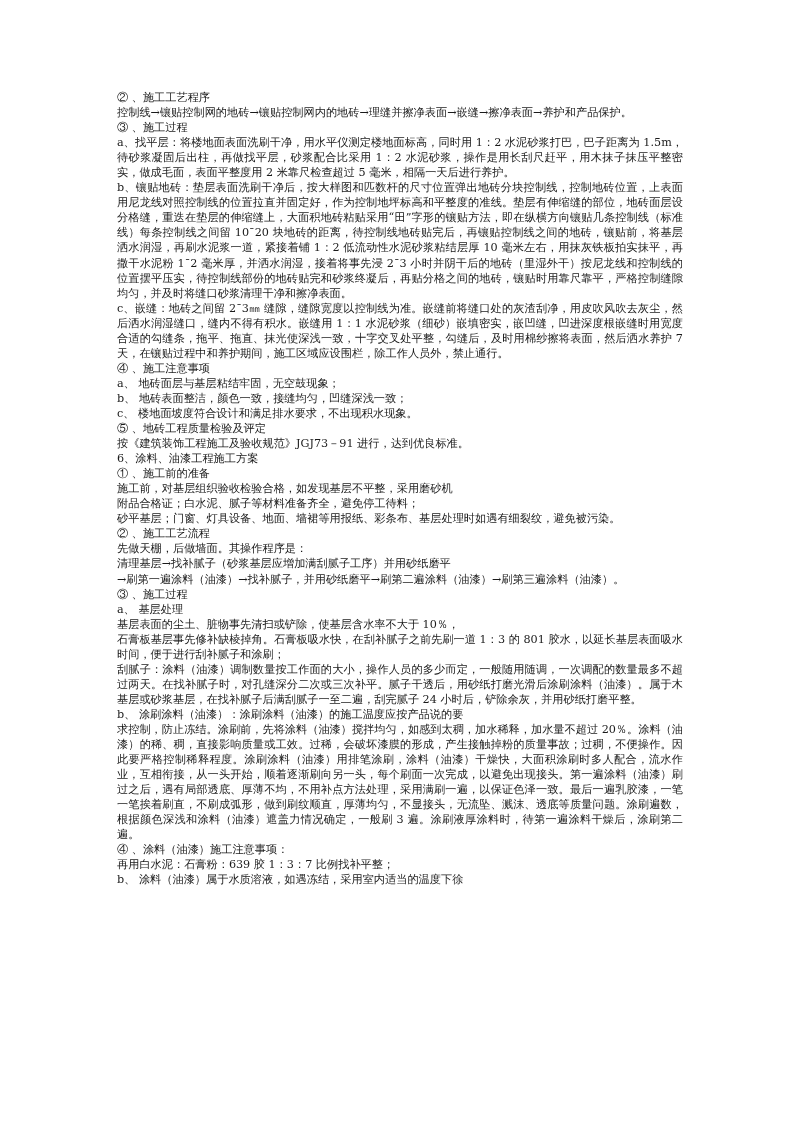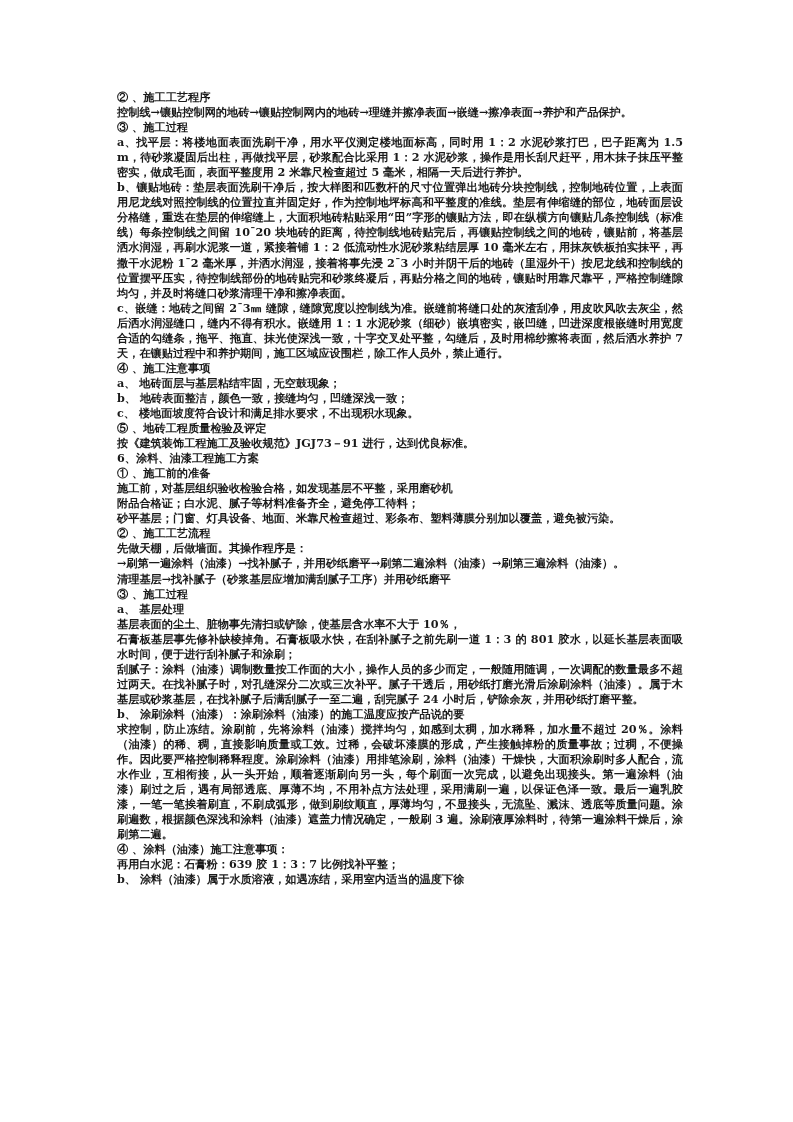--- a/index.html
+++ b/index.html
@@ -17,21 +17,20 @@
     color: #000000;
     -webkit-font-smoothing: none;
   }
   #page {
     position: absolute;
     left: 0;
     top: 0;
     width: 771px;
     height: 1122px;
     background: #ffffff;
-    font-weight: bold;
   }
   #text-body {
     position: absolute;
     left: 117px;
     top: 90px;
     width: 566px;
   }
   
   .para {
     font-size: 11.2px;
@@ -63,25 +62,25 @@
     <div class="para para-nowrap">④ 、施工注意事项</div>
     <div class="para para-nowrap">a、 地砖面层与基层粘结牢固，无空鼓现象；</div>
     <div class="para para-nowrap">b、 地砖表面整洁，颜色一致，接缝均匀，凹缝深浅一致；</div>
     <div class="para para-nowrap">c、 楼地面坡度符合设计和满足排水要求，不出现积水现象。</div>
     <div class="para para-nowrap">⑤ 、地砖工程质量检验及评定</div>
     <div class="para para-nowrap">按《建筑装饰工程施工及验收规范》JGJ73－91 进行，达到优良标准。</div>
     <div class="para para-nowrap">6、涂料、油漆工程施工方案</div>
     <div class="para para-nowrap">① 、施工前的准备</div>
     <div class="para para-nowrap">施工前，对基层组织验收检验合格，如发现基层不平整，采用磨砂机</div>
     <div class="para para-nowrap">附品合格证；白水泥、腻子等材料准备齐全，避免停工待料；</div>
-    <div class="para para-nowrap">砂平基层；门窗、灯具设备、地面、米靠尺检查超过、彩条布、塑料薄膜分别加以覆盖，避免被污染。</div>
+    <div class="para para-nowrap">砂平基层；门窗、灯具设备、地面、墙裙等用报纸、彩条布、基层处理时如遇有细裂纹，避免被污染。</div>
     <div class="para para-nowrap">② 、施工工艺流程</div>
     <div class="para para-nowrap">先做天棚，后做墙面。其操作程序是：</div>
+    <div class="para para-nowrap">清理基层→找补腻子（砂浆基层应增加满刮腻子工序）并用砂纸磨平</div>
     <div class="para para-nowrap">→刷第一遍涂料（油漆）→找补腻子，并用砂纸磨平→刷第二遍涂料（油漆）→刷第三遍涂料（油漆）。</div>
-    <div class="para para-nowrap">清理基层→找补腻子（砂浆基层应增加满刮腻子工序）并用砂纸磨平</div>
     <div class="para para-nowrap">③ 、施工过程</div>
     <div class="para para-nowrap">a、 基层处理</div>
     <div class="para para-nowrap">基层表面的尘土、脏物事先清扫或铲除，使基层含水率不大于 10％，</div>
     <div class="para">石膏板基层事先修补缺棱掉角。石膏板吸水快，在刮补腻子之前先刷一道 1：3 的 801 胶水，以延长基层表面吸水时间，便于进行刮补腻子和涂刷；</div>
     <div class="para">刮腻子：涂料（油漆）调制数量按工作面的大小，操作人员的多少而定，一般随用随调，一次调配的数量最多不超过两天。在找补腻子时，对孔缝深分二次或三次补平。腻子干透后，用砂纸打磨光滑后涂刷涂料（油漆）。属于木基层或砂浆基层，在找补腻子后满刮腻子一至二遍，刮完腻子 24 小时后，铲除余灰，并用砂纸打磨平整。</div>
     <div class="para para-nowrap">b、 涂刷涂料（油漆）：涂刷涂料（油漆）的施工温度应按产品说的要</div>
     <div class="para">求控制，防止冻结。涂刷前，先将涂料（油漆）搅拌均匀，如感到太稠，加水稀释，加水量不超过 20％。涂料（油漆）的稀、稠，直接影响质量或工效。过稀，会破坏漆膜的形成，产生接触掉粉的质量事故；过稠，不便操作。因此要严格控制稀释程度。涂刷涂料（油漆）用排笔涂刷，涂料（油漆）干燥快，大面积涂刷时多人配合，流水作业，互相衔接，从一头开始，顺着逐渐刷向另一头，每个刷面一次完成，以避免出现接头。第一遍涂料（油漆）刷过之后，遇有局部透底、厚薄不均，不用补点方法处理，采用满刷一遍，以保证色泽一致。最后一遍乳胶漆，一笔一笔挨着刷直，不刷成弧形，做到刷纹顺直，厚薄均匀，不显接头，无流坠、溅沫、透底等质量问题。涂刷遍数，根据颜色深浅和涂料（油漆）遮盖力情况确定，一般刷 3 遍。涂刷液厚涂料时，待第一遍涂料干燥后，涂刷第二遍。</div>
     <div class="para para-nowrap">④ 、涂料（油漆）施工注意事项：</div>
     <div class="para para-nowrap">再用白水泥：石膏粉：639 胶 1：3：7 比例找补平整；</div>
     <div class="para para-nowrap">b、 涂料（油漆）属于水质溶液，如遇冻结，采用室内适当的温度下徐</div>

